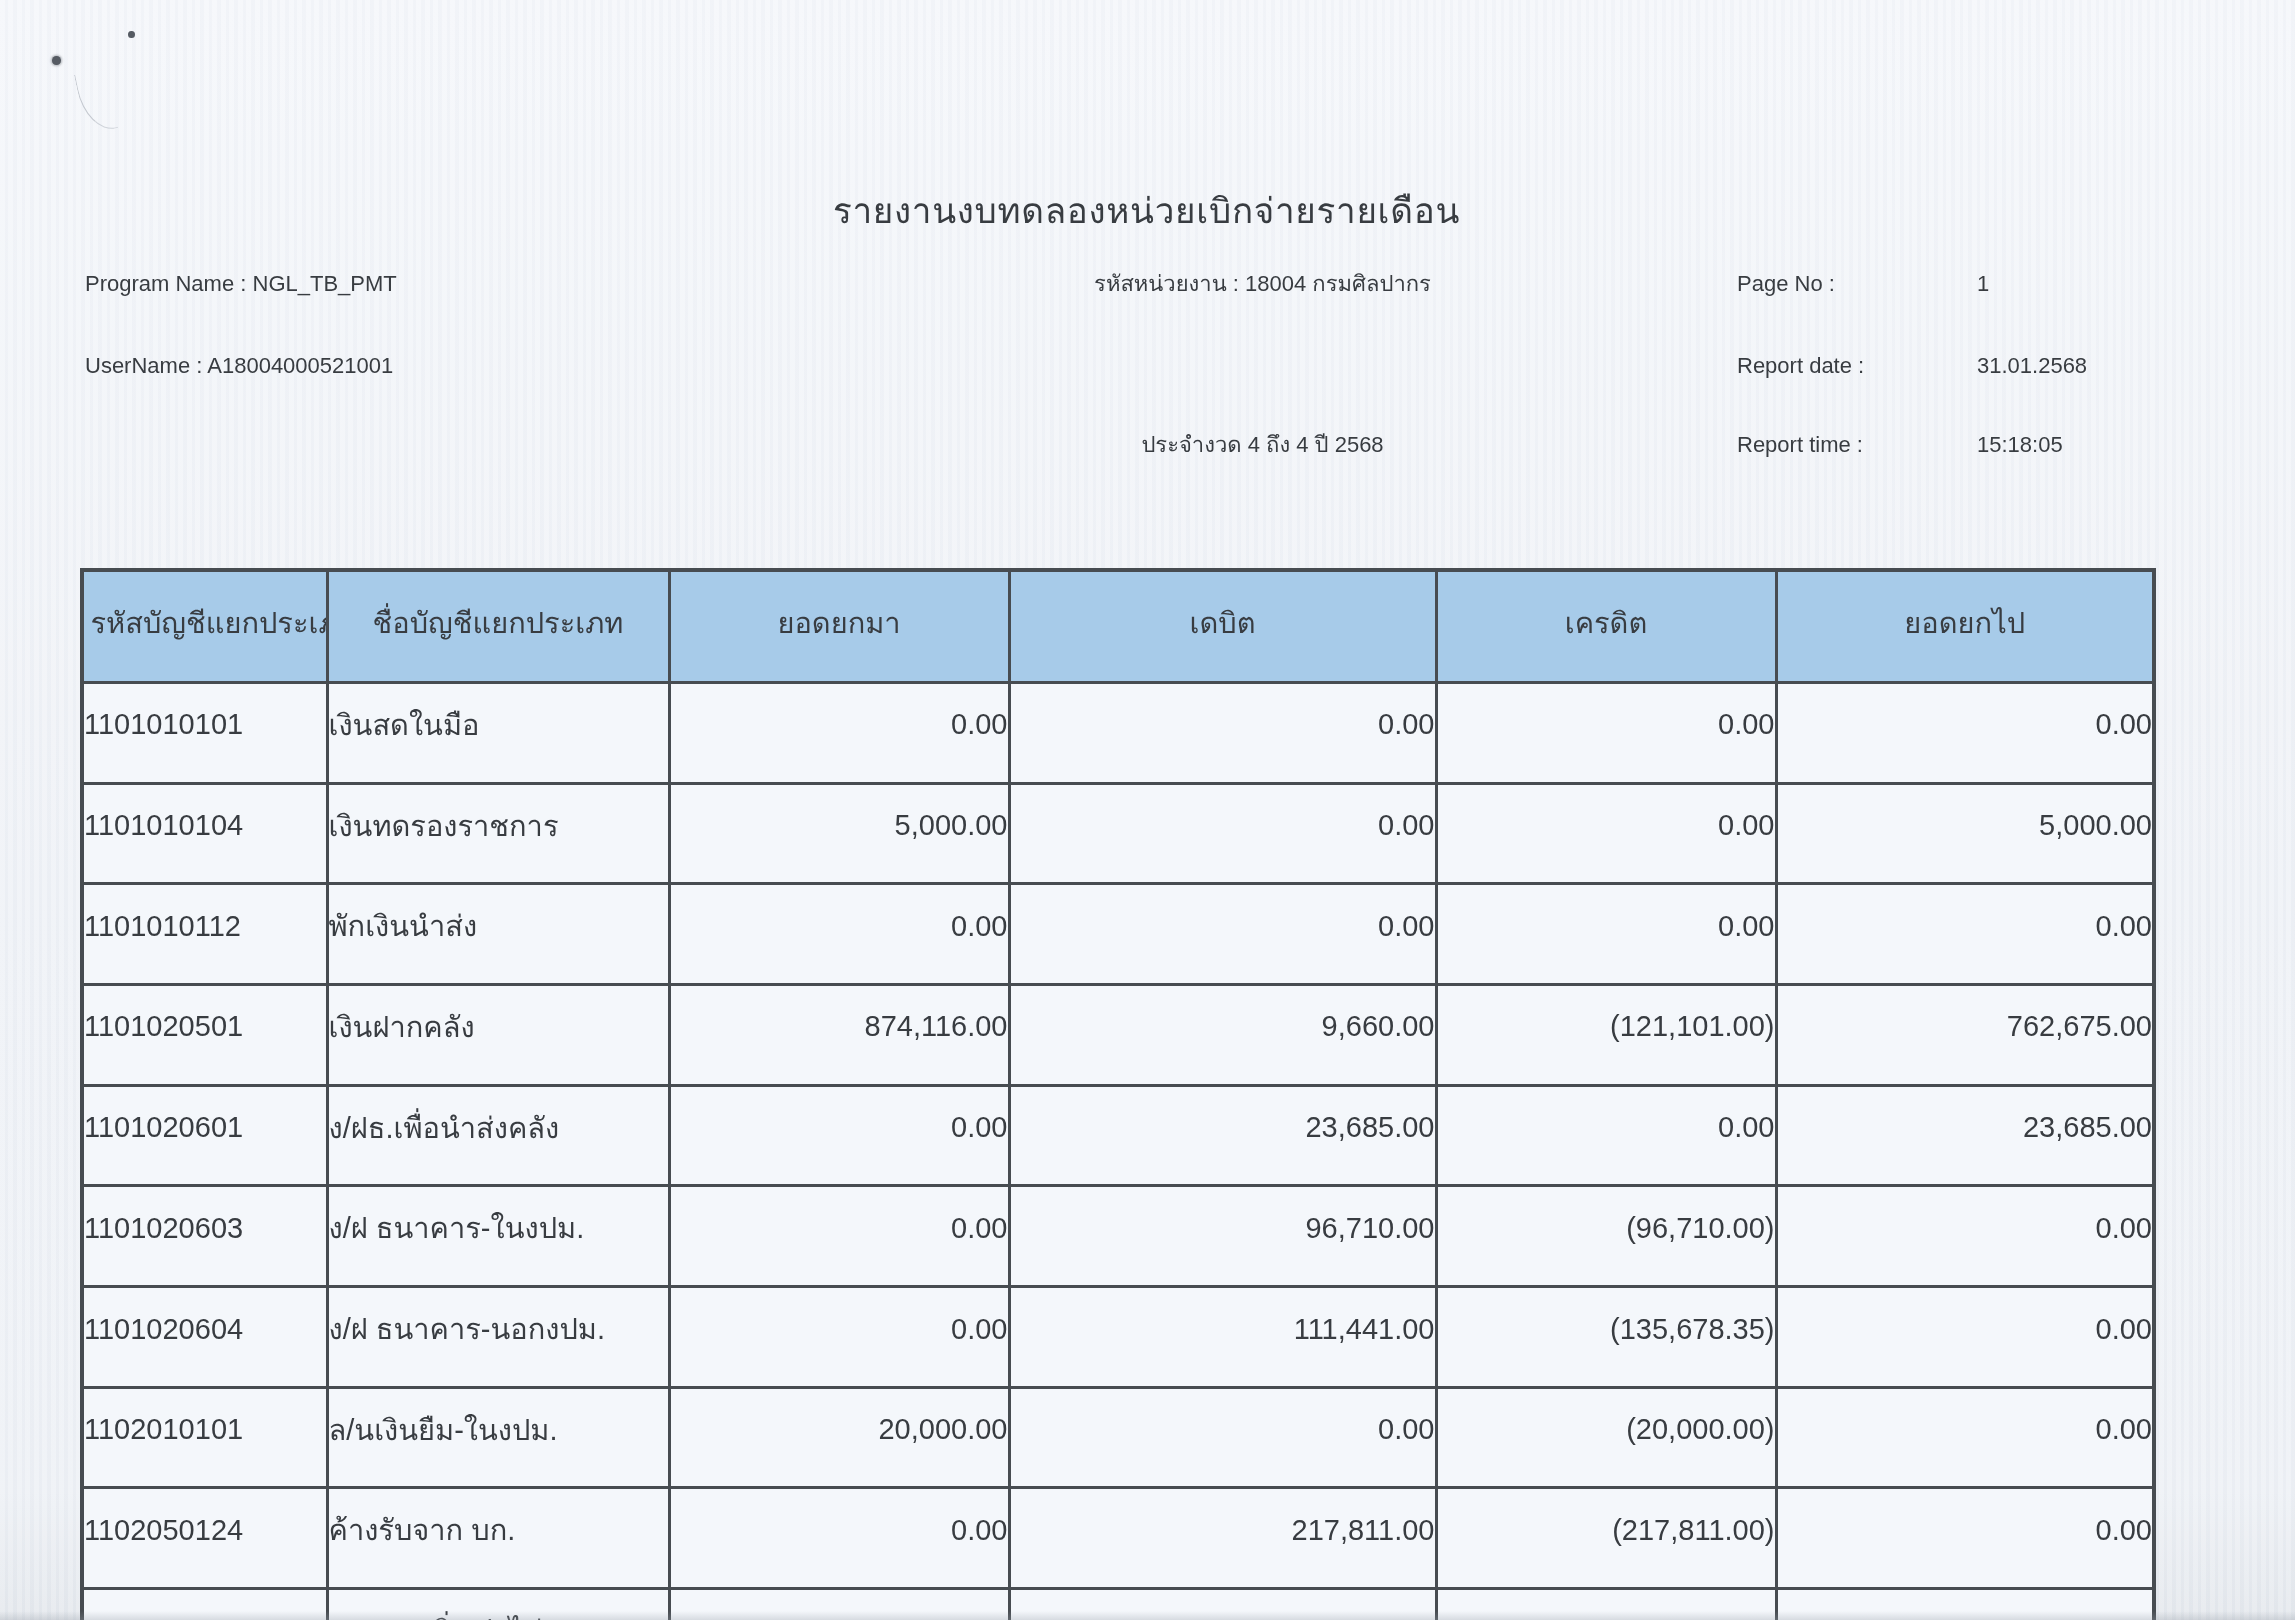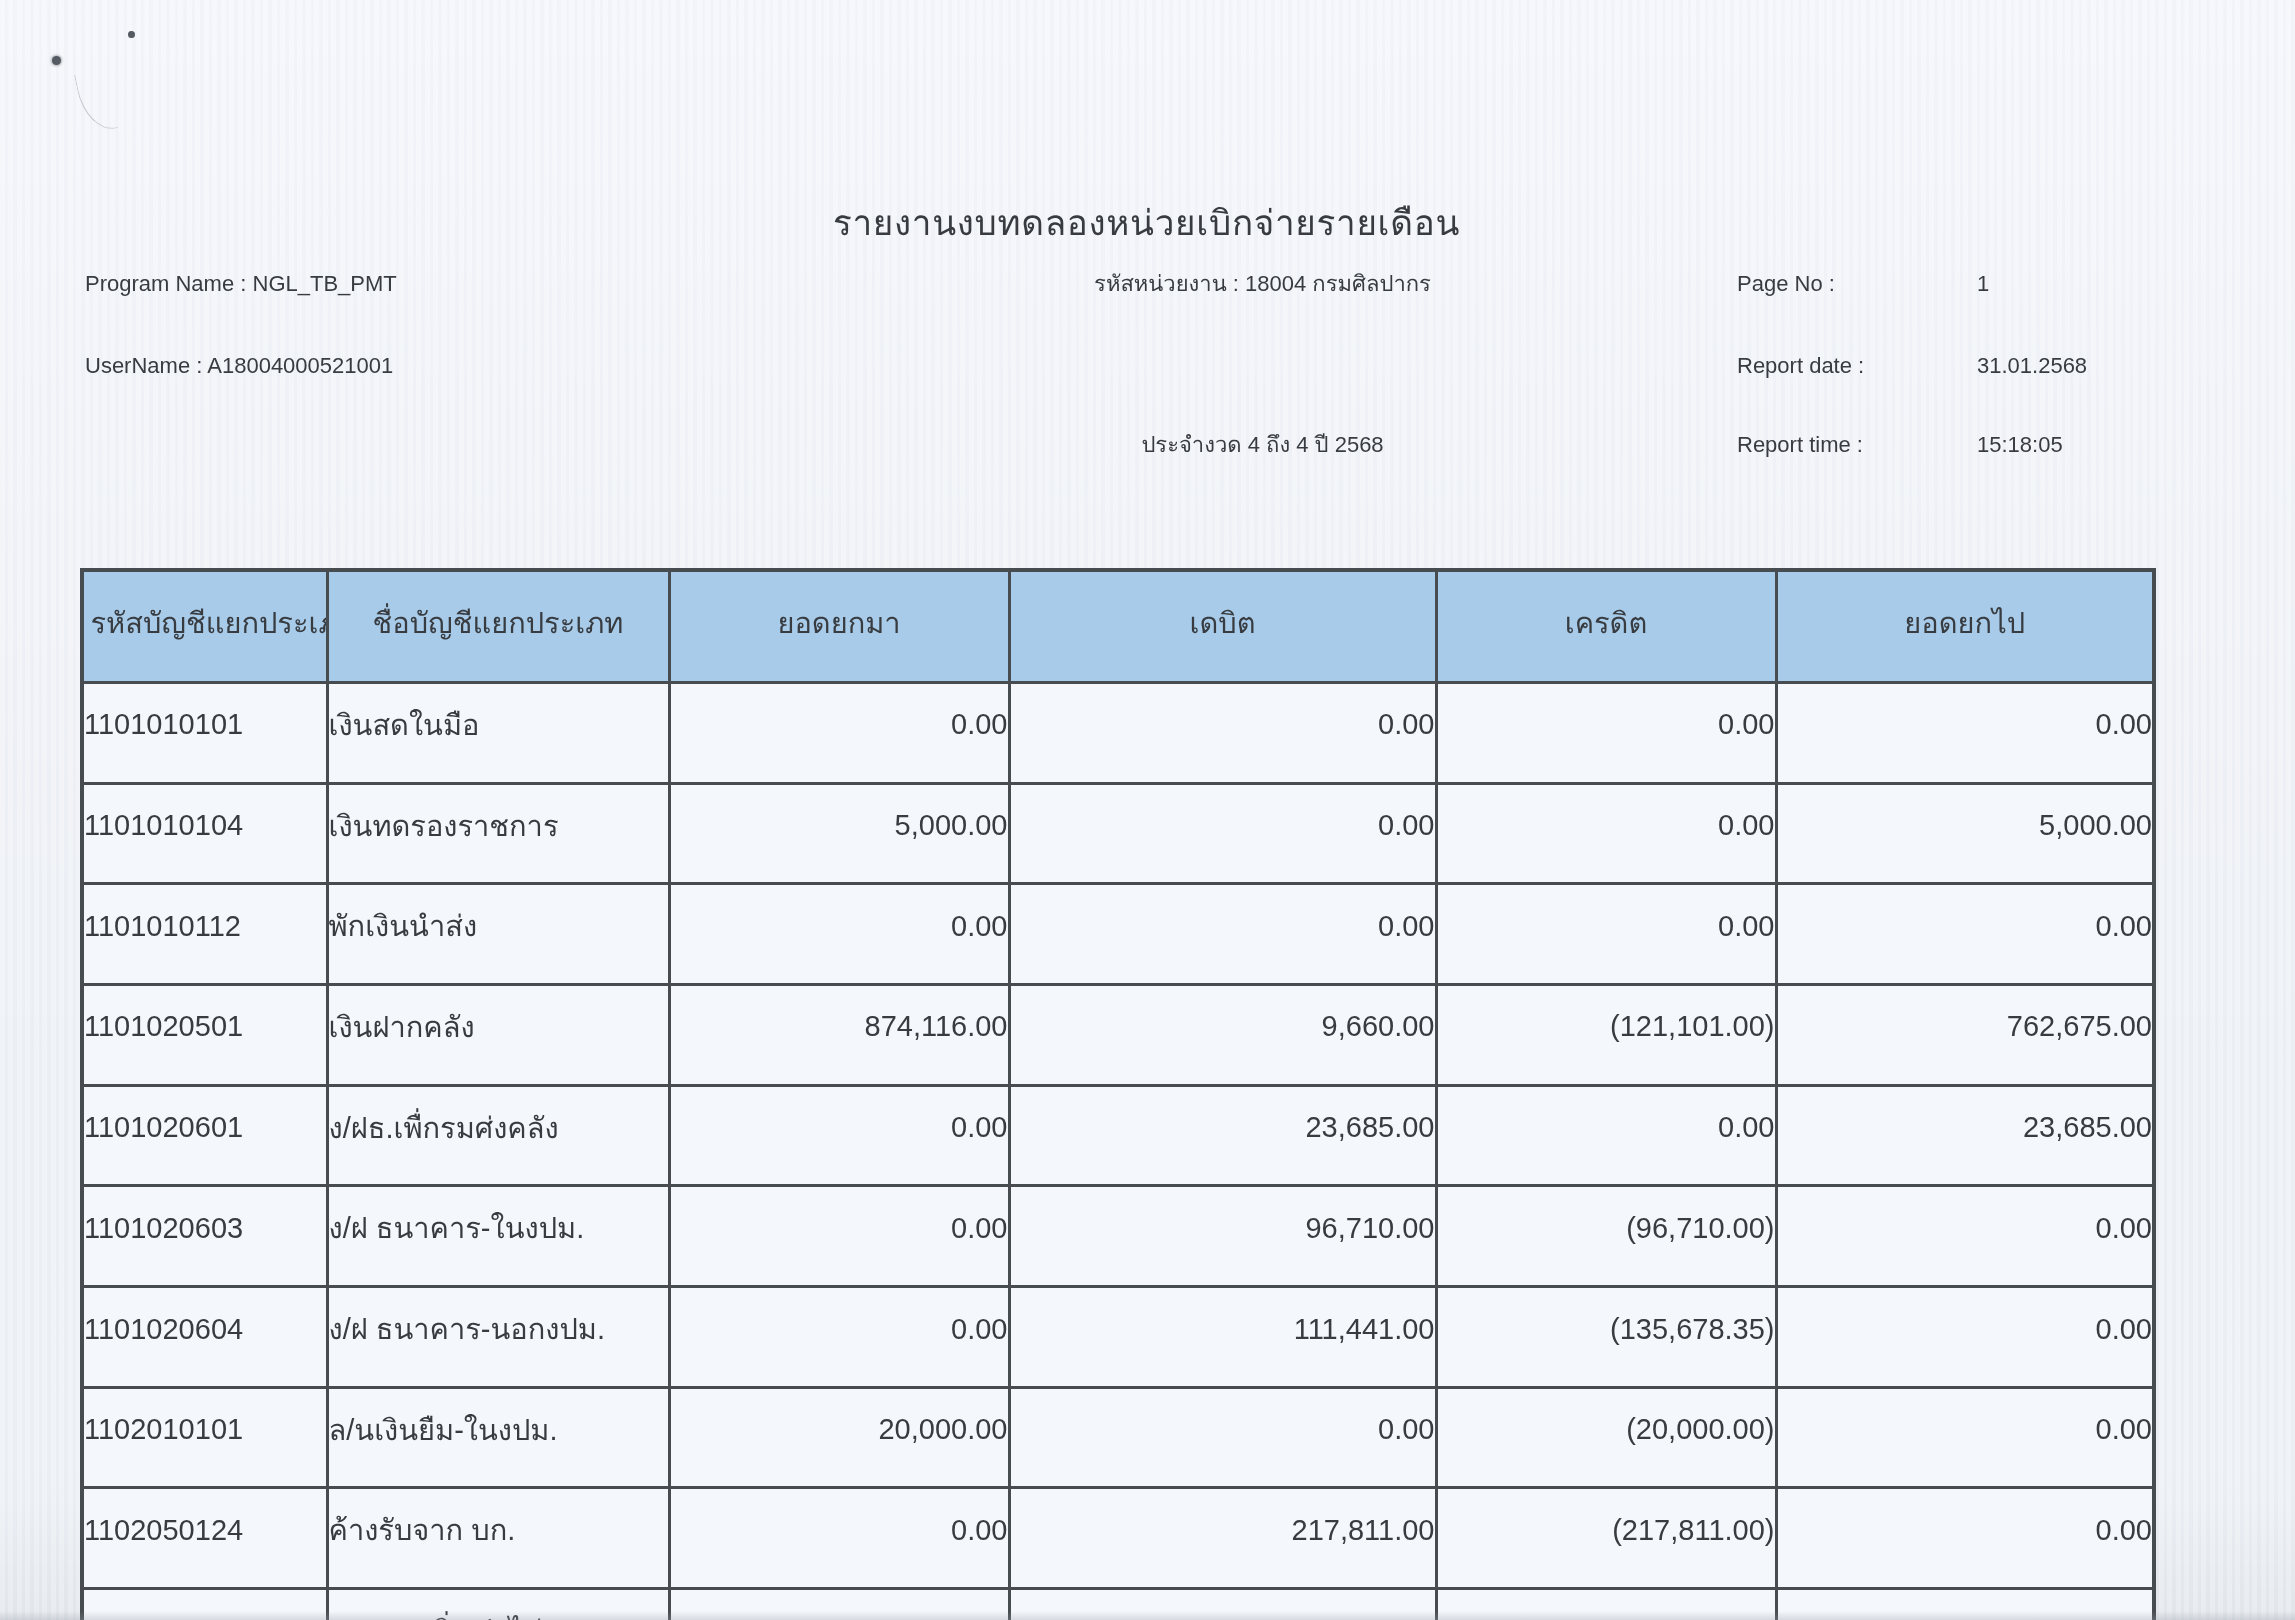--- a/index.html
+++ b/index.html
@@ -41,21 +41,20 @@
     border-bottom:1.3px solid rgba(140,147,158,.35);
     border-bottom-left-radius:30px 46px;
     transform:rotate(-12deg);
   }
 
   .doc-title{
     position:absolute;left:0;right:2px;top:183px;
     text-align:center;
     font-size:35px;
     letter-spacing:0.7px;
-    margin-top:12px;
   }
 
   .info-line{position:absolute;font-size:22px;line-height:1.3;white-space:nowrap;}
   .info-left{left:85px;}
   .info-center{left:785px;width:955px;text-align:center;}
   .row1{top:270px;}
   .row2{top:352px;}
   .row3{top:431px;}
   .info-right-label{left:1737px;}
   .info-right-value{left:1977px;}
@@ -174,21 +173,21 @@
         <tr>
           <td class="col-code">1101020501</td>
           <td class="col-name">เงินฝากคลัง</td>
           <td class="col-num">874,116.00</td>
           <td class="col-num">9,660.00</td>
           <td class="col-num">(121,101.00)</td>
           <td class="col-num">762,675.00</td>
         </tr>
         <tr>
           <td class="col-code">1101020601</td>
-          <td class="col-name">ง/ฝธ.เพื่กรมศ่งคลัง</td>
+          <td class="col-name">ง/ฝธ.เพื่อนำส่งคลัง</td>
           <td class="col-num">0.00</td>
           <td class="col-num">23,685.00</td>
           <td class="col-num">0.00</td>
           <td class="col-num">23,685.00</td>
         </tr>
         <tr>
           <td class="col-code">1101020603</td>
           <td class="col-name">ง/ฝ ธนาคาร-ในงปม.</td>
           <td class="col-num">0.00</td>
           <td class="col-num">96,710.00</td>

